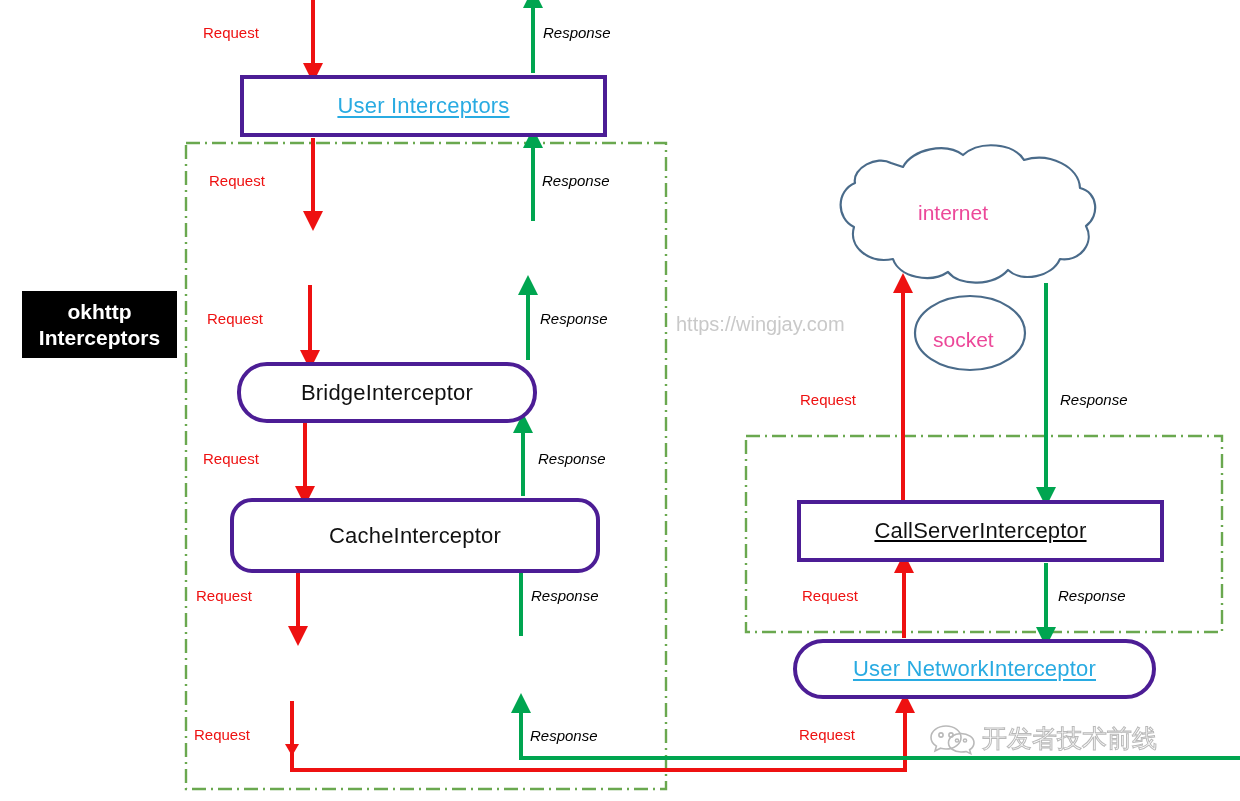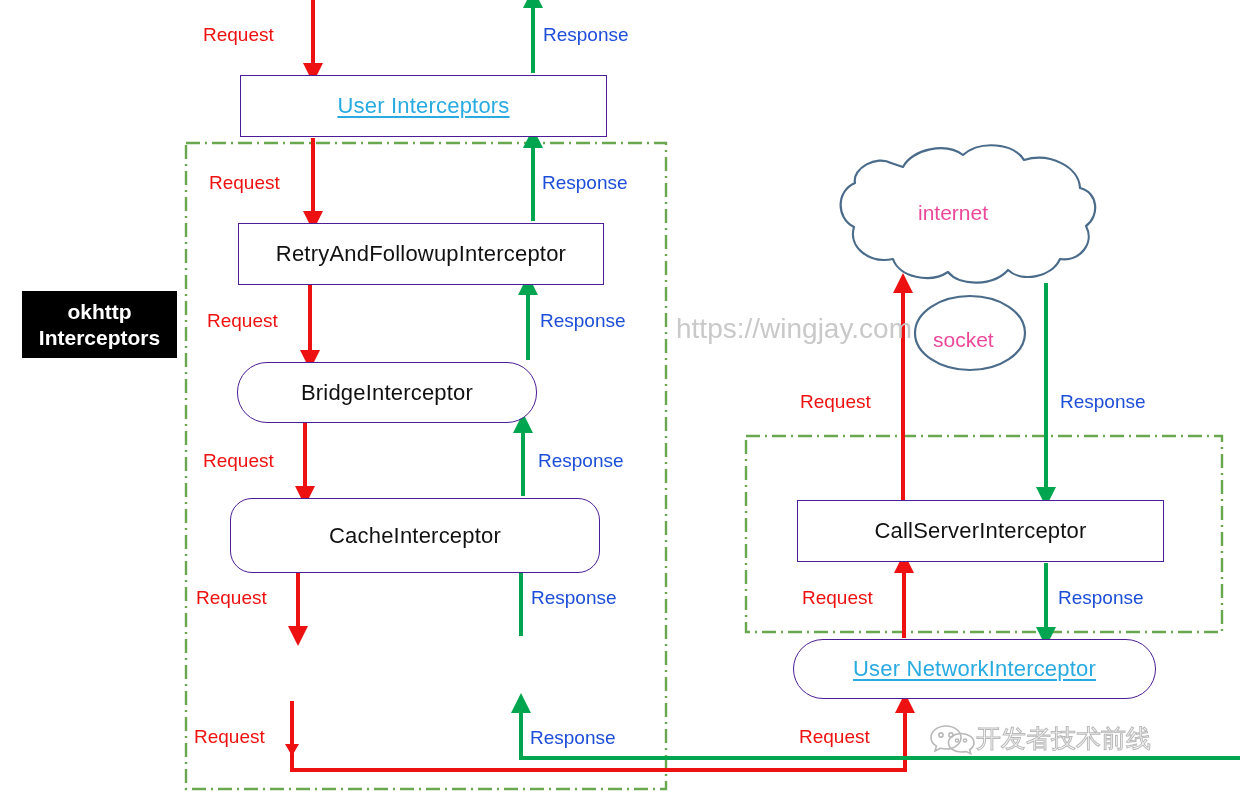--- a/index.html
+++ b/index.html
@@ -2,42 +2,42 @@
 <html><head>
 <meta charset="utf-8">
 <style>
   html,body{margin:0;padding:0;background:#ffffff;}
   body{width:1240px;height:801px;position:relative;overflow:hidden;
        font-family:"Liberation Sans","DejaVu Sans",sans-serif;}
   #stage{position:absolute;left:0;top:0;width:1240px;height:801px;}
   svg.layer{position:absolute;left:0;top:0;width:1240px;height:801px;pointer-events:none;}
 
   
-  .ibox{position:absolute;box-sizing:border-box;border:1px solid #4c1d95;background:#ffffff;
+  .ibox{position:absolute;box-sizing:border-box;border:4px solid #4c1d95;background:#ffffff;
         display:flex;align-items:center;justify-content:center;}
   .ibox .lbl{font-size:22px;color:#111111;white-space:nowrap;letter-spacing:.2px;}
   .ibox .lbl.link{color:#29abe2;text-decoration:underline;text-underline-offset:3px;}
   
 
   
   #okhttp-tag{position:absolute;background:#000000;color:#ffffff;display:flex;
     flex-direction:column;align-items:center;justify-content:center;
     font-weight:bold;font-size:21px;line-height:1.22;}
 
   
-  .flab{position:absolute;font-size:19px;white-space:nowrap;}
+  .flab{position:absolute;font-size:15px;white-space:nowrap;}
   .flab.req{color:#ee1111;}
-  .flab.res{color:#1d4ed8;}
+  .flab.res{color:#000000;font-style:italic;}
 
   
   .nodetxt{position:absolute;font-size:21px;color:#ec4899;white-space:nowrap;}
 
   
-  #wm-url{position:absolute;font-size:28px;color:#c9c9c9;white-space:nowrap;}
-  #wm-wechat{position:absolute;display:flex;align-items:center;gap:0;
+  #wm-url{position:absolute;font-size:20px;color:#c9c9c9;white-space:nowrap;}
+  #wm-wechat{position:absolute;display:flex;align-items:center;gap:6px;
      font-size:25px;color:#ffffff;white-space:nowrap;
      -webkit-text-stroke:1px #b9b9b9;}
 </style>
 </head>
 <body>
 
 <div id="stage">
 
   <svg class="layer" viewBox="0 0 1240 801">
     <defs>
@@ -90,34 +90,31 @@
     <line x1="903" y1="500" x2="903" y2="283" stroke="#ee1111" stroke-width="4" marker-end="url(#ar-red)"></line>
 
     <line x1="1046" y1="283" x2="1046" y2="497" stroke="#00a550" stroke-width="4" marker-end="url(#ar-grn)"></line>
     <line x1="1046" y1="563" x2="1046" y2="637" stroke="#00a550" stroke-width="4" marker-end="url(#ar-grn)"></line>
   </svg>
 
   <div class="ibox" style="left:240px;top:75px;width:367px;height:62px;">
     <span class="lbl link">User    Interceptors</span>
   </div>
 
-  <div class="ibox" style="left:238px;top:223px;width:366px;height:62px;">
-    <span class="lbl">RetryAndFollowupInterceptor</span>
-  </div>
 
   <div class="ibox" style="left:237px;top:362px;width:300px;height:61px;border-radius:30px;">
     <span class="lbl">BridgeInterceptor</span>
   </div>
 
   <div class="ibox" style="left:230px;top:498px;width:370px;height:75px;border-radius:22px;">
     <span class="lbl">CacheInterceptor</span>
   </div>
 
 
-  <div class="ibox" style="left:797px;top:500px;width:367px;height:62px;">
+  <div class="ibox" style="left:797px;top:500px;width:367px;height:62px;text-decoration:underline;">
     <span class="lbl">CallServerInterceptor</span>
   </div>
 
   <div class="ibox" style="left:793px;top:639px;width:363px;height:60px;border-radius:30px;">
     <span class="lbl link">User  NetworkInterceptor</span>
   </div>
 
   <div id="okhttp-tag" style="left:22px;top:291px;width:155px;height:67px;">
     <span>okhttp</span>
     <span>Interceptors</span>

